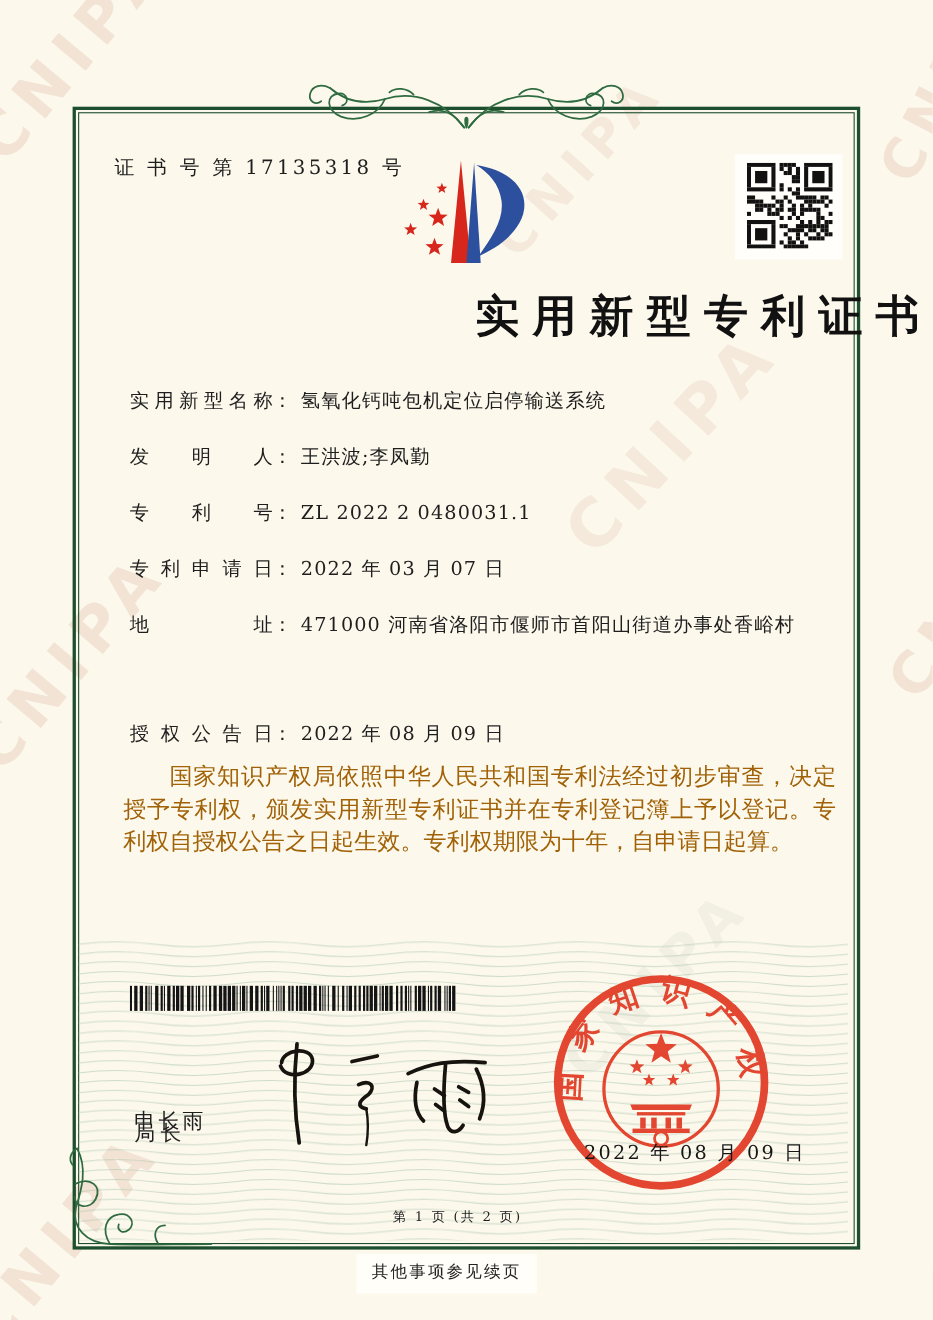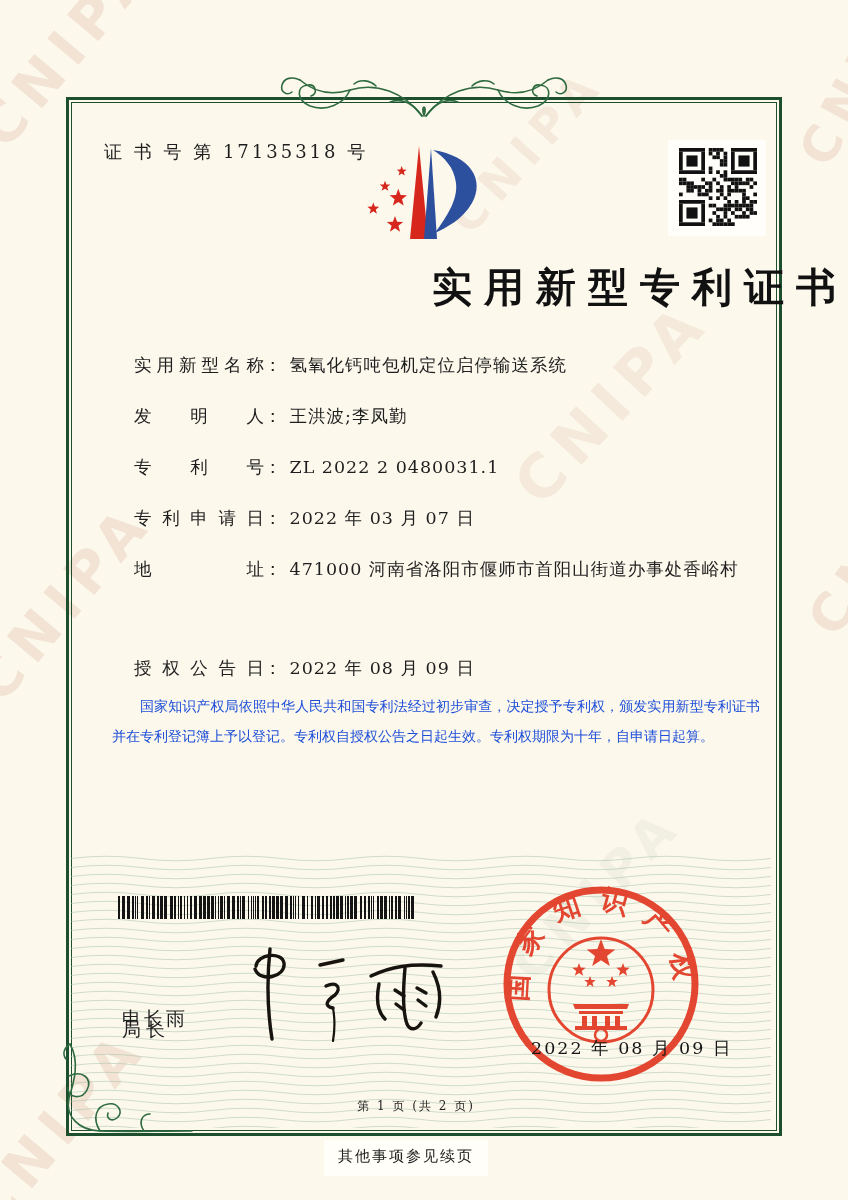--- a/index.html
+++ b/index.html
@@ -34,29 +34,29 @@
   .logo{position:absolute;left:343px;top:136px;width:175px;height:120px;}
   .qr-patch{position:absolute;left:668px;top:140px;width:98px;height:96px;background:#fffefb;}
   .qr{position:absolute;left:679px;top:148px;width:78px;height:78px;}
   .title{
     position:absolute;left:0;top:260px;width:100%;text-align:right;
     font-size:40px;font-weight:bold;letter-spacing:12px;color:#111;
   }
   
   .fields{position:absolute;left:118px;top:352px;width:660px;font-size:17.5px;}
   .frow{height:51px;line-height:27px;white-space:nowrap;}
-  .flabel{display:inline-block;width:130px;text-align:justify;text-align-last:justify;vertical-align:top;margin-left:16px;}
+  .flabel{display:inline-block;width:130px;text-align:justify;text-align-last:justify;vertical-align:top;}
   .fcolon{display:inline-block;vertical-align:top;}
   .fvalue{display:inline-block;margin-left:8px;letter-spacing:1px;vertical-align:top;}
   .grant-row{position:absolute;left:118px;top:655px;width:660px;font-size:17.5px;line-height:27px;white-space:nowrap;}
   .grant2{position:absolute;left:337px;top:0;}
   
   .bodytext{
     position:absolute;left:112px;top:692px;width:648px;
-    font-size:14px;line-height:29.5px;text-align:justify;color:#1d4ed8;
+    font-size:21px;line-height:29.5px;text-align:justify;color:#a16207;
   }
   .bodytext p{margin:0;text-indent:2em;}
   
   .barcode{position:absolute;left:118px;top:896px;width:300px;height:23px;}
   
   .officer-title{position:absolute;left:122px;top:1017px;font-size:19px;letter-spacing:5px;}
   .officer-name{position:absolute;left:122px;top:1006px;font-size:19px;letter-spacing:3px;}
   .signature{position:absolute;left:238px;top:938px;width:215px;height:108px;}
   
   .seal{position:absolute;left:495px;top:878px;width:212px;height:212px;opacity:0.93;}

